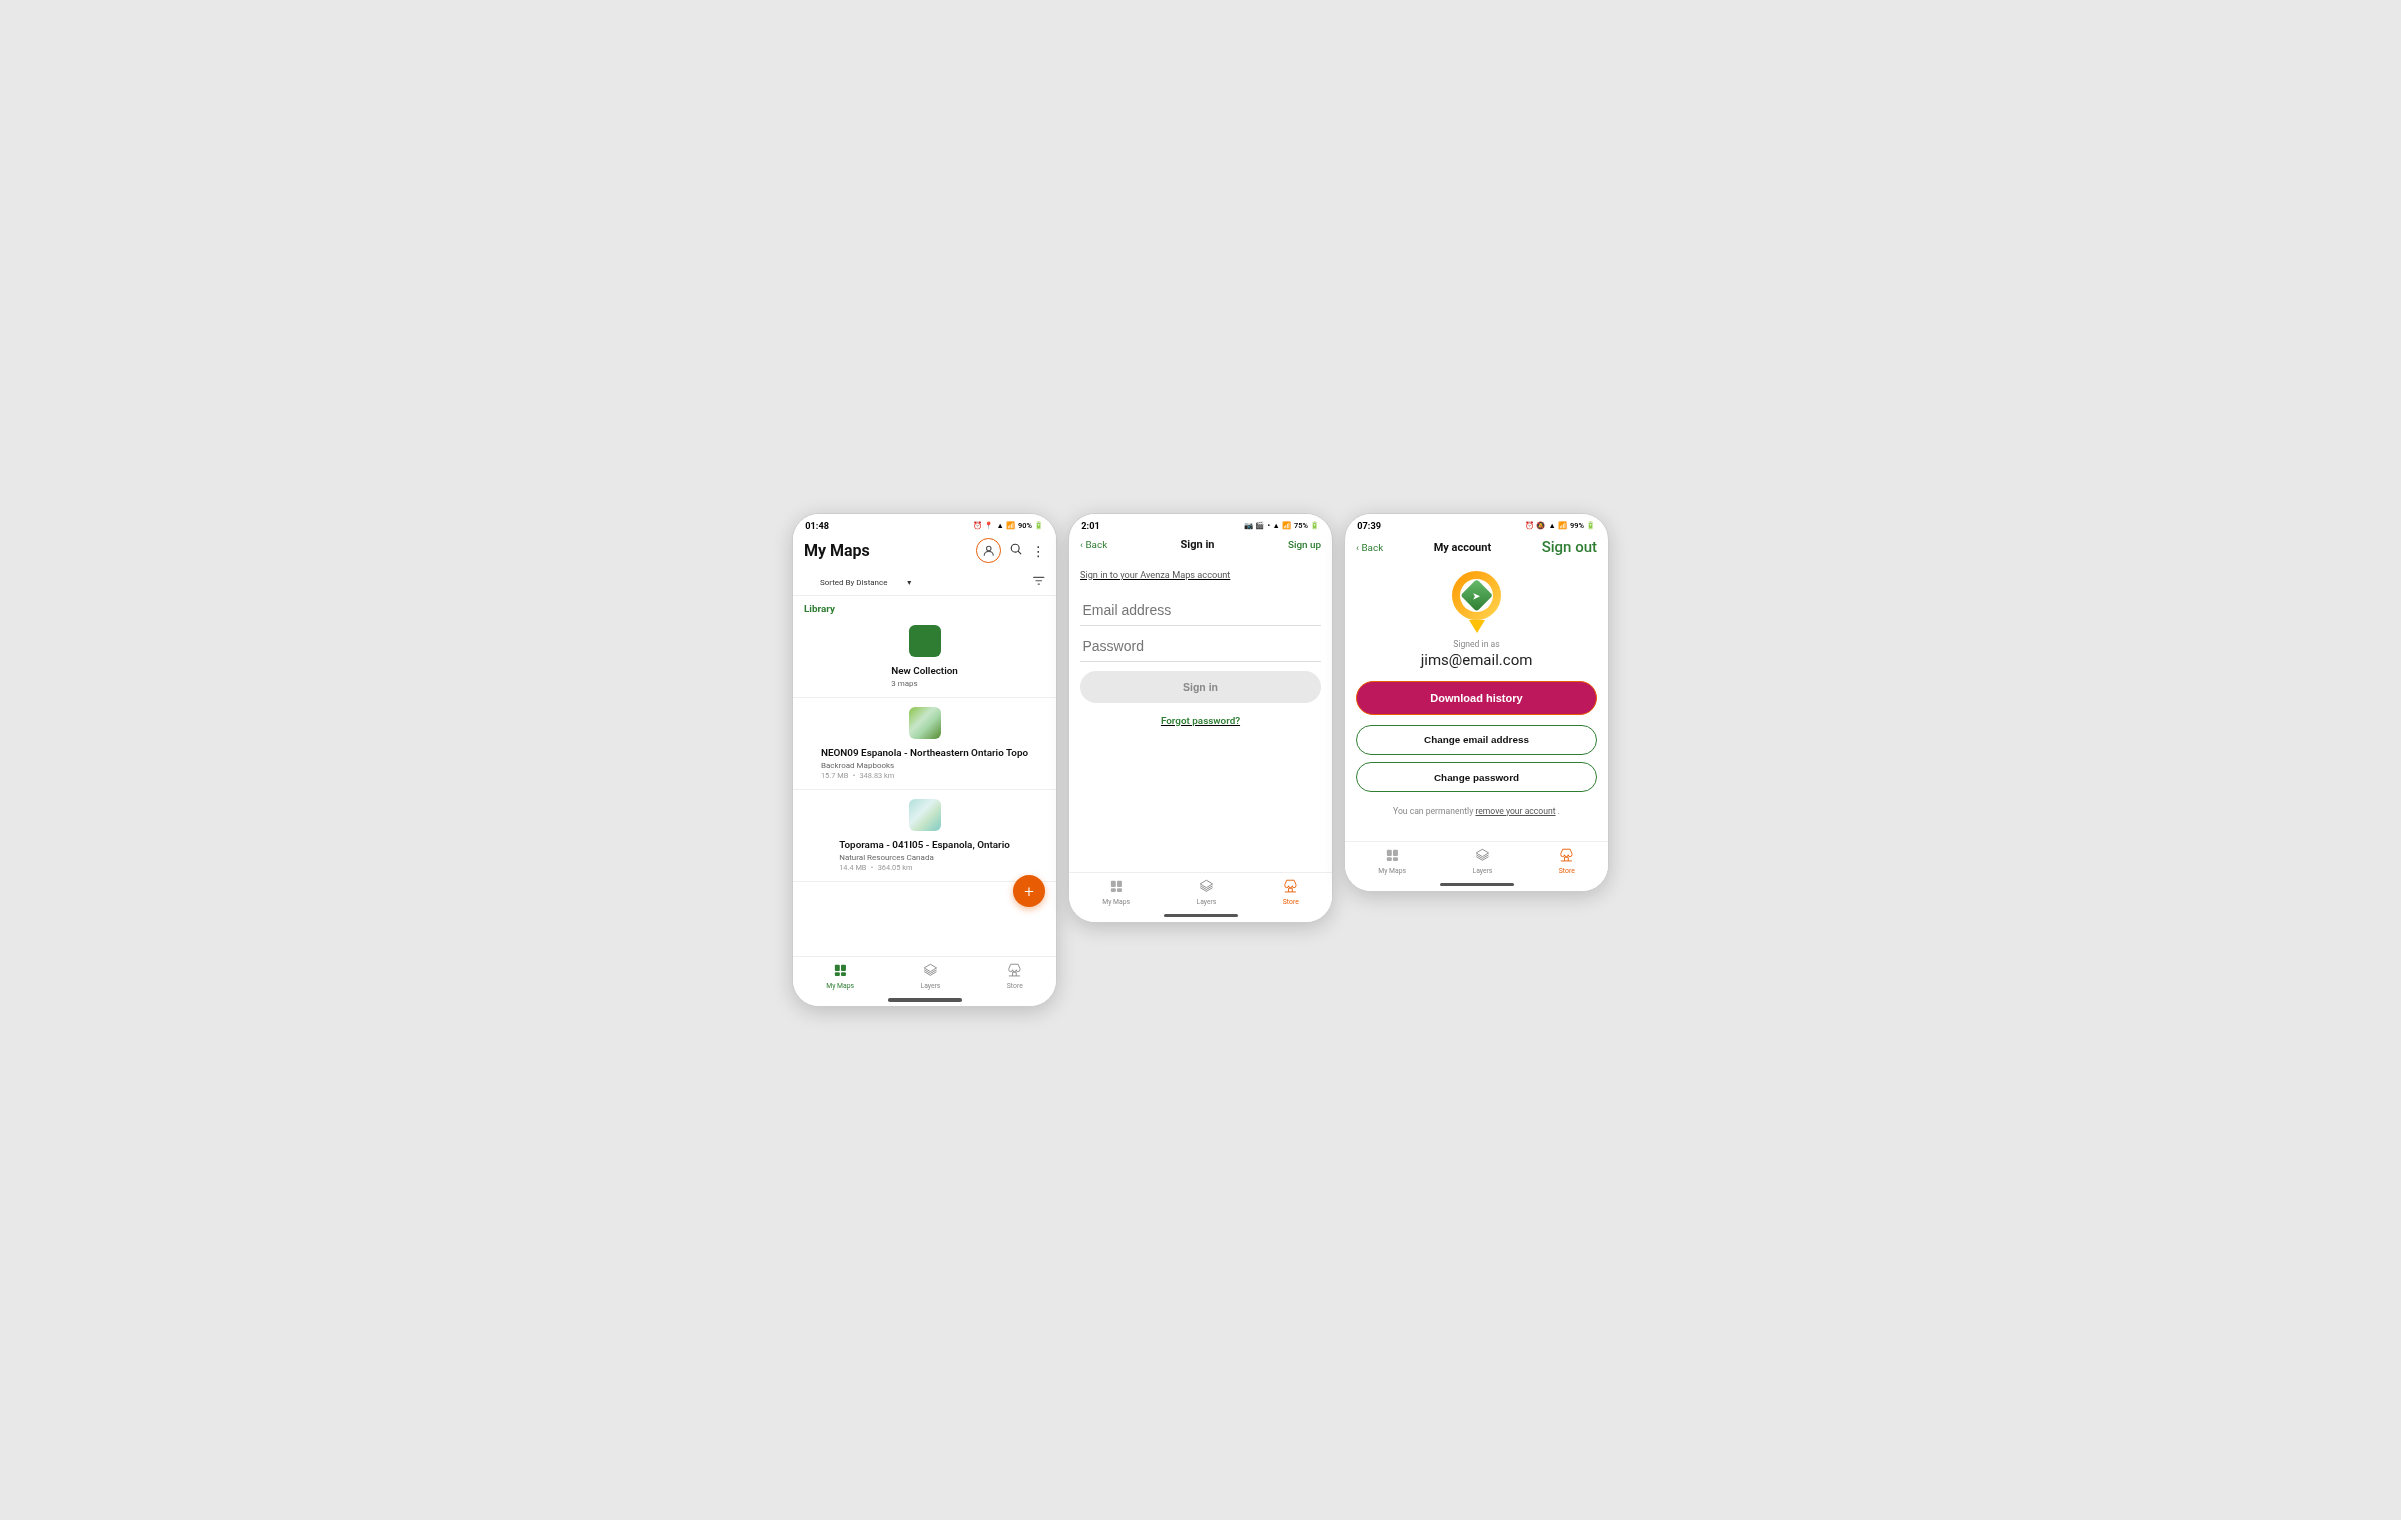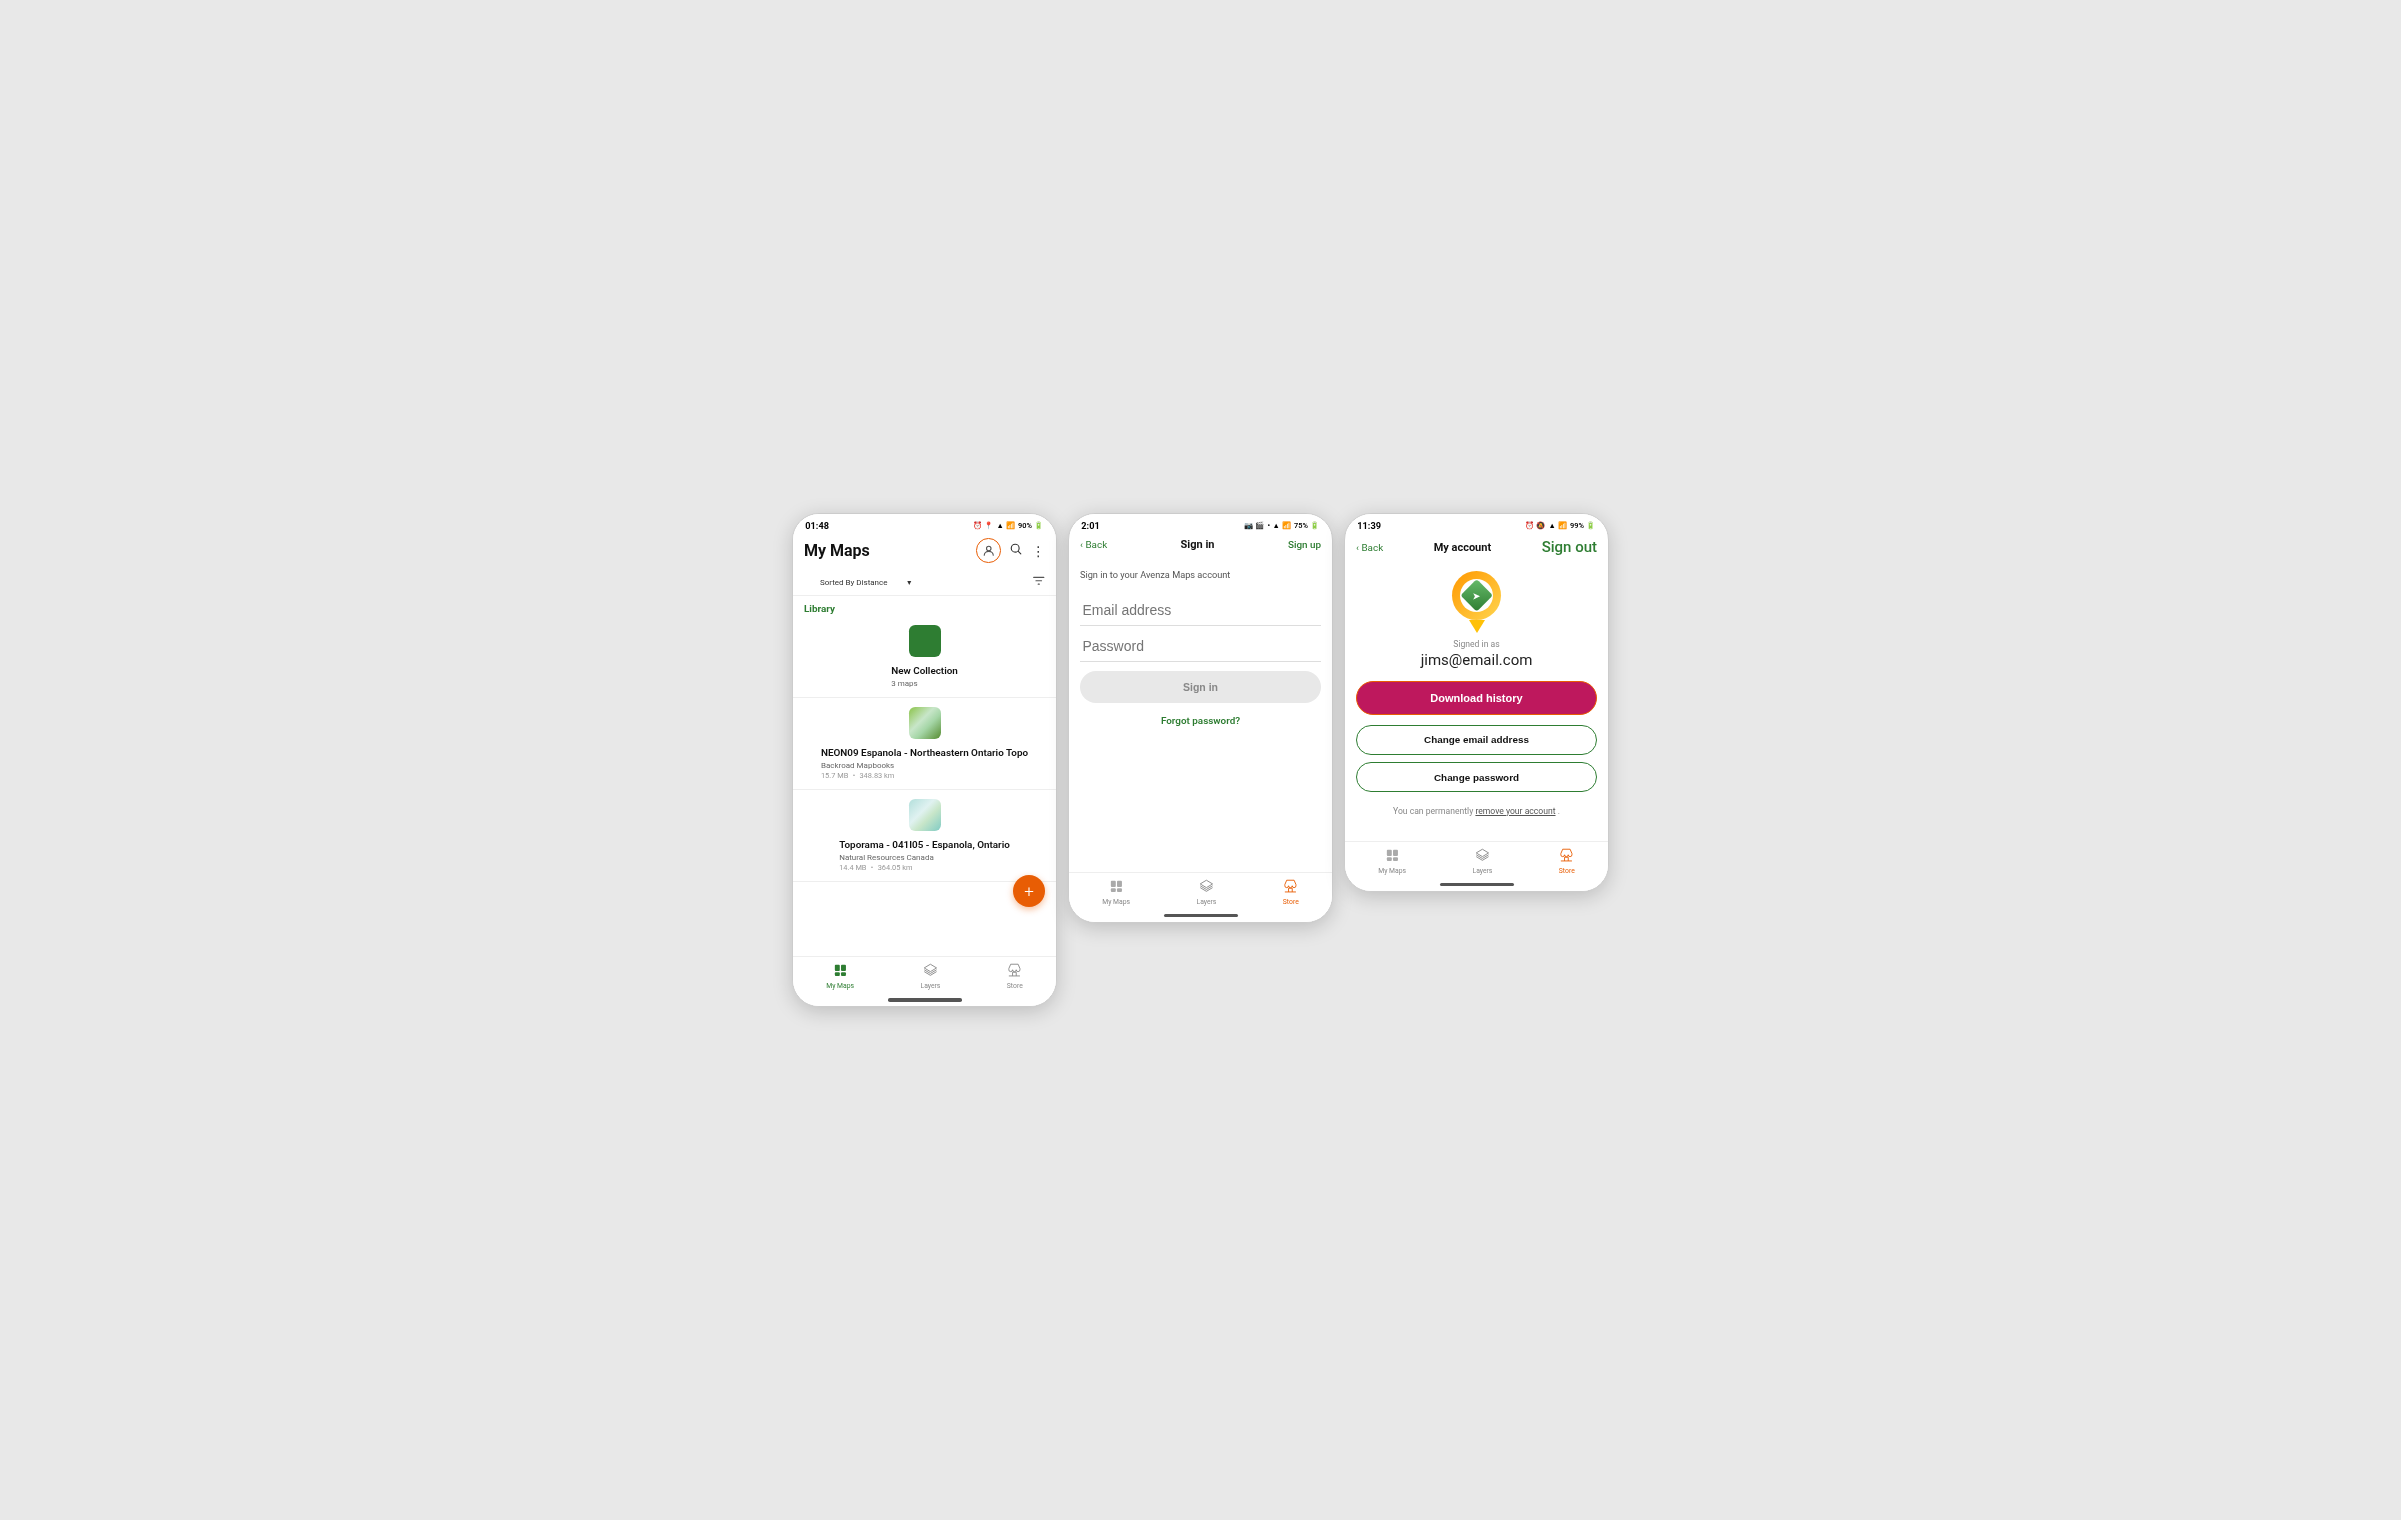--- a/index.html
+++ b/index.html
@@ -125,21 +125,21 @@
     }
 
     
     .screen2-header {
       display: flex; align-items: center; justify-content: space-between;
       padding: 4.9px 11px 6.2px 11px;
     }
     .back-btn { display: flex; align-items: center; gap: 2.5px; color: #2e7d32; font-size: 9.9px; cursor: pointer; }
     .screen-title { font-size: 11px; font-weight: 700; color: #111; }
     .signup-btn { color: #2e7d32; font-size: 9.9px; font-weight: 500; cursor: pointer; }
-    .signin-body { padding: 11px; }
+    .signin-body { padding: 11px; text-decoration: underline; }
     .signin-prompt { font-size: 9.2px; color: #555; margin-bottom: 14.8px; }
     .input-field {
       width: 100%; border: none; border-bottom: 0.6px solid #ddd;
       padding: 7.4px 2.5px; font-size: 14px; color: #888;
       background: transparent; outline: none; margin-bottom: 4px;
     }
     .signin-btn {
       width: 100%; background: #e8e8e8; border: none; border-radius: 17px;
       padding: 9.9px; font-size: 10.5px; font-weight: 600; color: #888;
       margin-top: 4.9px; margin-bottom: 12.3px; cursor: pointer;
@@ -360,21 +360,21 @@
         <span>Store</span>
       </div>
     </div>
     <div class="home-indicator">
       <div class="home-bar"></div>
     </div>
   </div>
 
   <div class="phone">
     <div class="status-bar">
-      <span class="time">11:39</span>
+      <span class="time">07:39</span>
       <div class="status-icons">
         <span>⏰</span>
         <span>🔕</span>
         <span>▲</span>
         <span>📶</span>
         <span>99%</span>
         <span>🔋</span>
       </div>
     </div>
     <div class="screen3-header">

